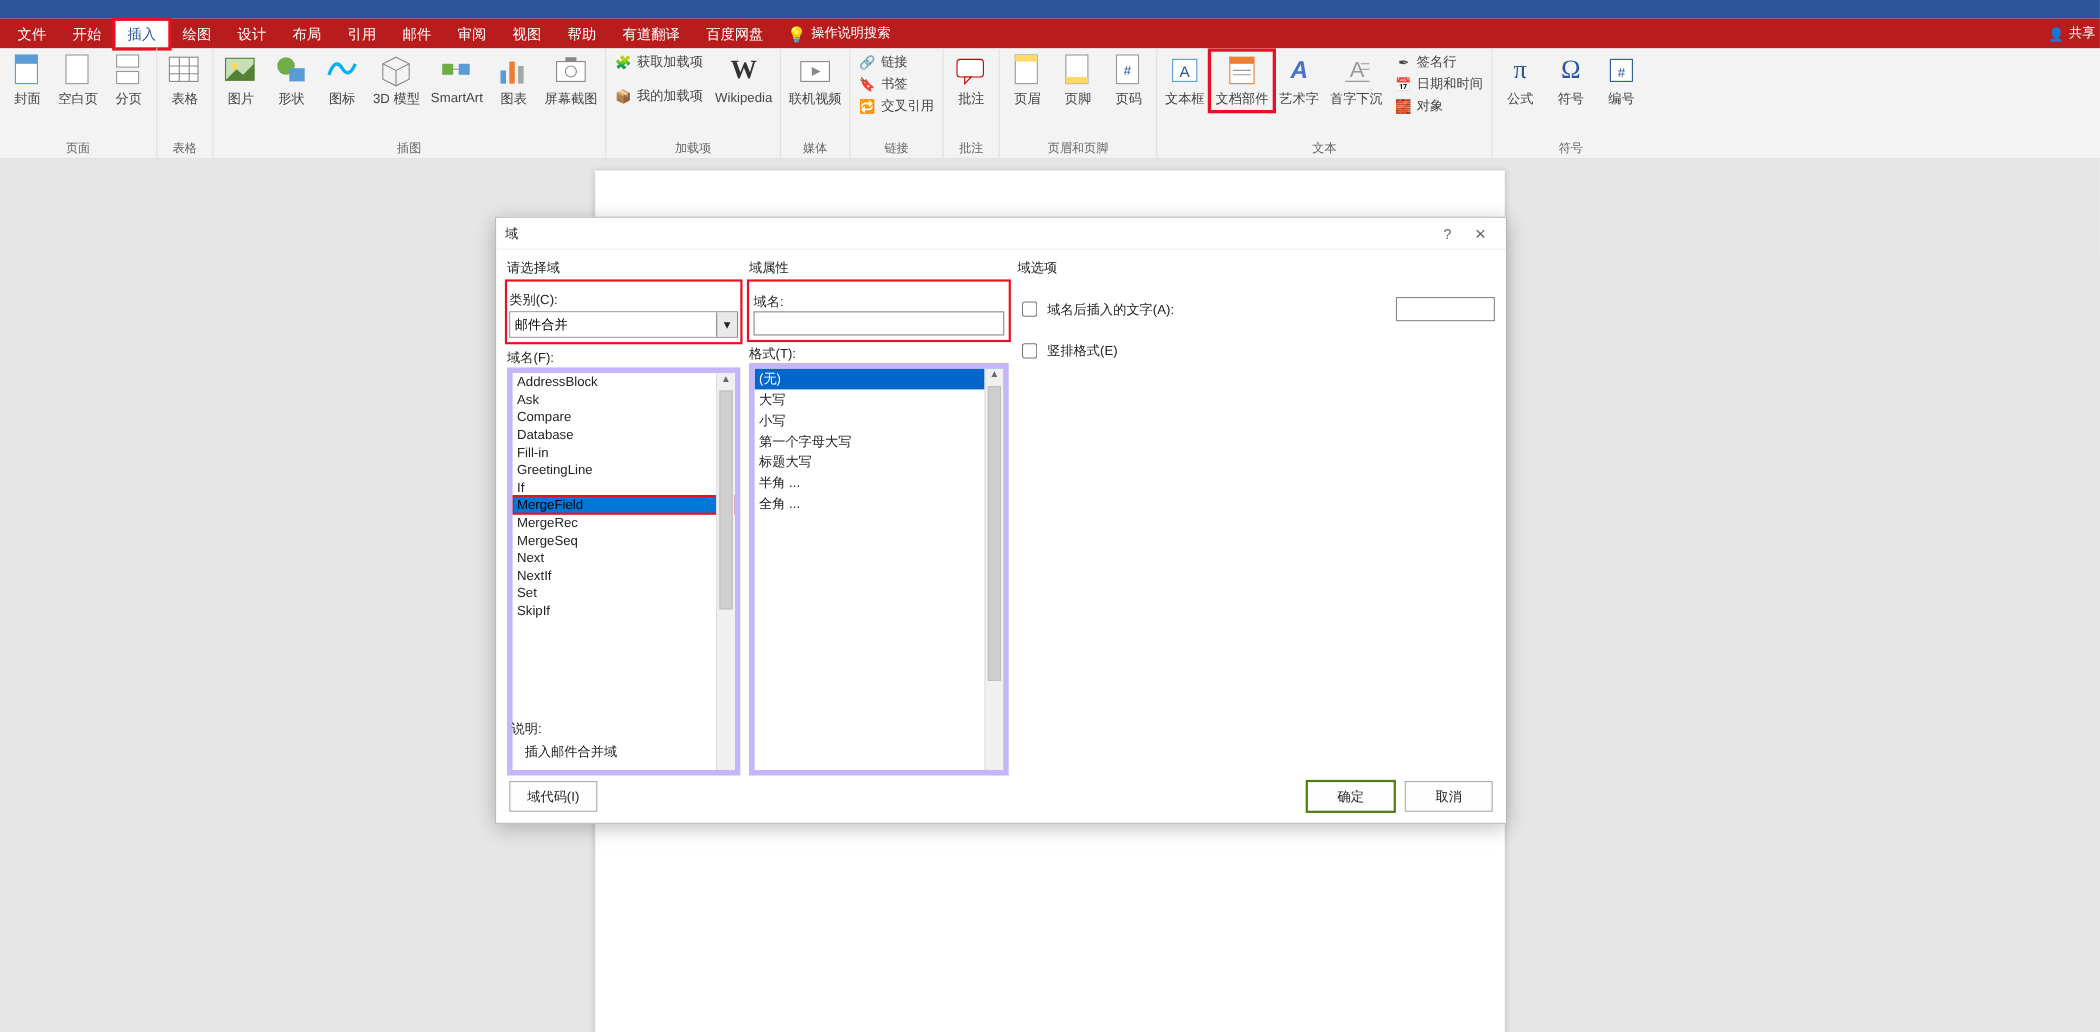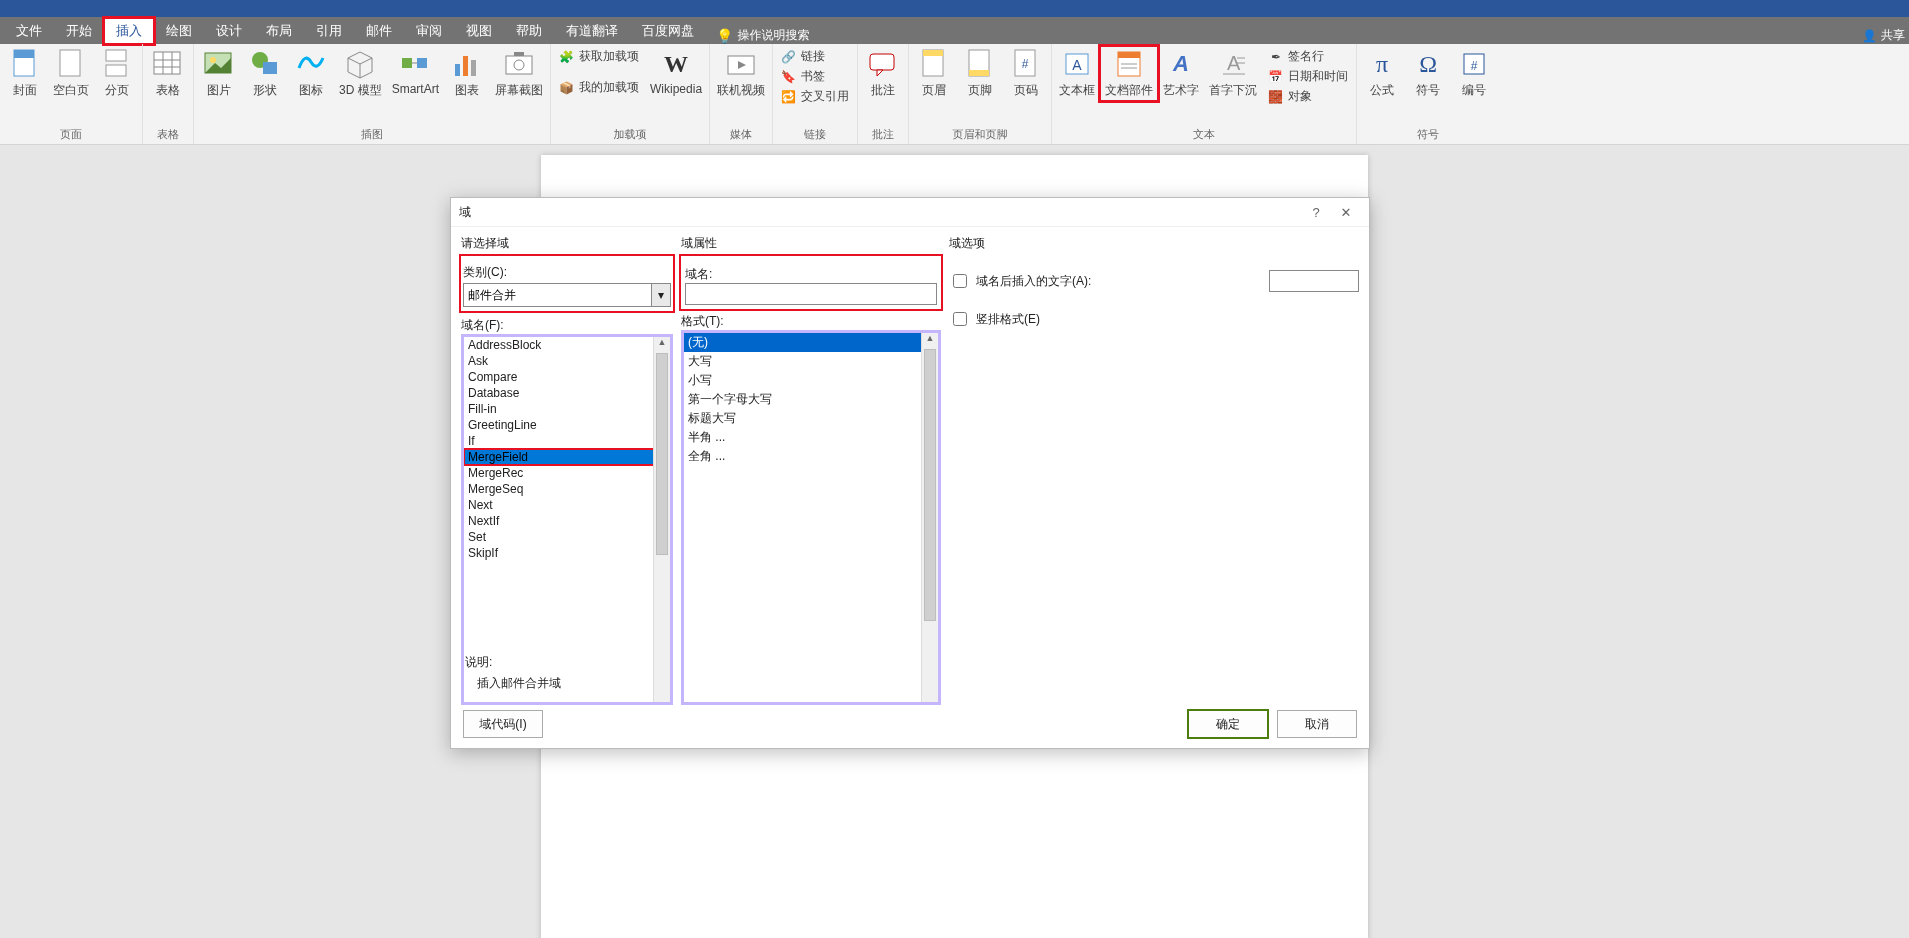--- a/index.html
+++ b/index.html
@@ -1,17 +1,17 @@
 <!DOCTYPE html>
 <html><head>
 <meta charset="utf-8">
 <style>
 html,body{margin:0;padding:0;font-family:"Microsoft YaHei","Segoe UI",sans-serif;font-size:12px;background:#fff;overflow:hidden}
 .topbar{background:#2b579a;color:#fff;height:17px;overflow:hidden}
-.menubar{background:#737373;color:#fff;display:flex;align-items:flex-end;height:27px;padding:0 4px}
+.menubar{background:#b91c1c;color:#fff;display:flex;align-items:center;height:27px;padding:0 4px}
 .menubar .tab{padding:4px 12px;cursor:pointer;font-size:13px}
 .menubar .tab.active{background:#fff;color:#2b579a}
 .menubar .spacer{flex:1}
 .menubar .help{display:flex;align-items:center;gap:4px;margin-left:10px}
 .menubar .help .bulb{font-size:14px}
 .share{margin-left:auto;display:flex;align-items:center;gap:4px}
 .ribbon{background:#f3f3f3;border-bottom:1px solid #d4d4d4;display:flex;height:100px}
 .rgroup{display:flex;flex-direction:column;border-right:1px solid #e1e1e1;padding:2px 2px 0 2px}
 .rgroup-row{display:flex;flex:1;align-items:flex-start}
 .rbtn{display:flex;flex-direction:column;align-items:center;justify-content:flex-start;padding:2px 5px;gap:2px;cursor:pointer;min-width:36px}
@@ -24,28 +24,28 @@
 .redbox{outline:3px solid #e81123;outline-offset:-1px}
 .doc-area{position:relative;background:#e6e6e6;height:calc(938px - 17px - 27px - 100px);display:flex;justify-content:center}
 .page{background:#fff;width:827px;height:100%;margin-top:10px;box-shadow:0 0 6px rgba(0,0,0,0.2)}
 .dialog{position:absolute;left:450px;top:52px;width:918px;height:550px;background:#fff;border:1px solid #bbb;box-shadow:0 4px 18px rgba(0,0,0,.25);font-size:12px;color:#222}
 .dlg-title{display:flex;align-items:center;height:28px;padding:0 8px;border-bottom:1px solid #eee}
 .dlg-title .t{flex:1;font-size:12px}
 .dlg-title .btn{width:30px;text-align:center;font-size:13px;color:#666;cursor:pointer}
 .dlg-body{display:flex;height:calc(100% - 28px - 48px);padding:4px 10px 0 10px;gap:8px}
 .col{display:flex;flex-direction:column}
 .col.left{width:212px}
-.col.mid{width:260px}
+.col.mid{width:236px}
 .col.right{flex:1}
 .section-label{font-size:12px;color:#222;margin:4px 0}
 .cat-label{font-size:12px;margin-top:6px}
 .combo{display:flex;border:1px solid #888;height:22px;margin-top:2px}
 .combo input{flex:1;border:0;padding:0 4px;font-size:12px;outline:0}
 .combo .arrow{width:18px;border-left:1px solid #888;display:flex;align-items:center;justify-content:center;background:#e9e9e9;cursor:pointer}
-.listbox{border:3px solid #c4b5fd;flex:1;overflow:auto;position:relative}
+.listbox{border:5px solid #c4b5fd;flex:1;overflow:auto;position:relative}
 .listbox .item{padding:1px 4px;cursor:pointer;white-space:nowrap}
 .listbox .item.selected{background:#0078d7;color:#000000}
 .listbox .item.sel2{background:#0066cc;color:#fff}
 .vscroll{position:absolute;right:0;top:0;bottom:0;width:16px;background:#f0f0f0;border-left:1px solid #ddd}
 .vscroll .up,.vscroll .down{height:16px;text-align:center;font-size:9px;color:#666;cursor:pointer}
 .vscroll .track{position:absolute;top:16px;bottom:16px;left:0;right:0}
 .vscroll .thumb{position:absolute;left:2px;right:2px;background:#cfcfcf;border:1px solid #bdbdbd}
 .field-row{display:flex;align-items:center;gap:6px;margin:3px 0}
 .field-row input[type=text]{height:20px;border:1px solid #888;padding:0 4px;font-size:12px}
 .field-row input[type=checkbox]{width:14px;height:14px}

